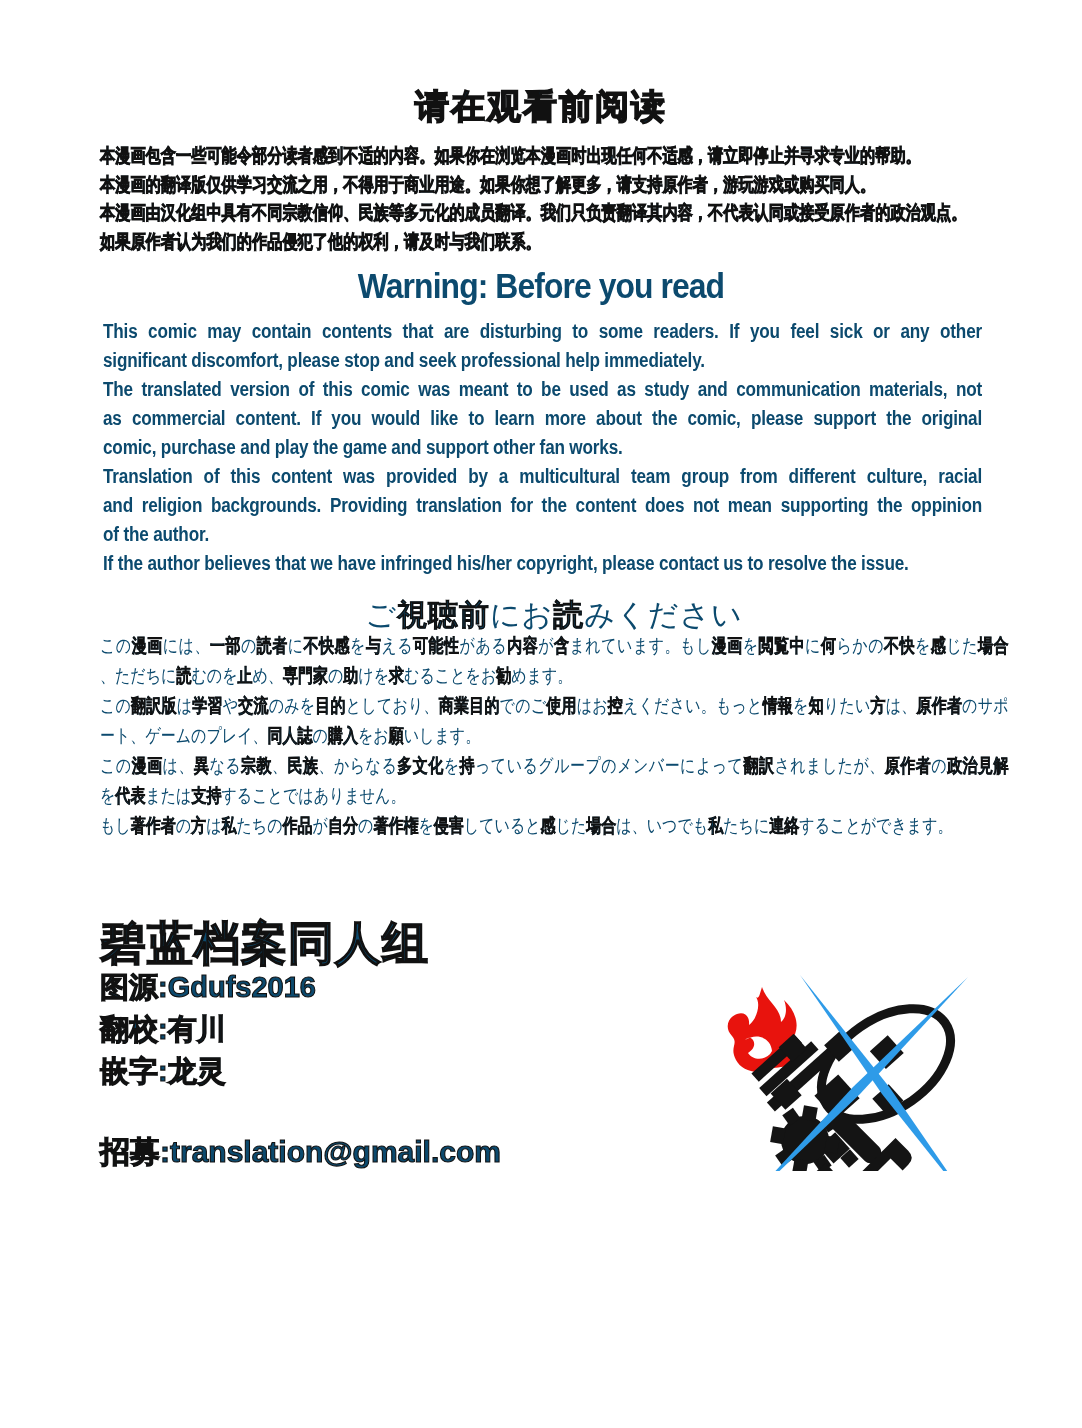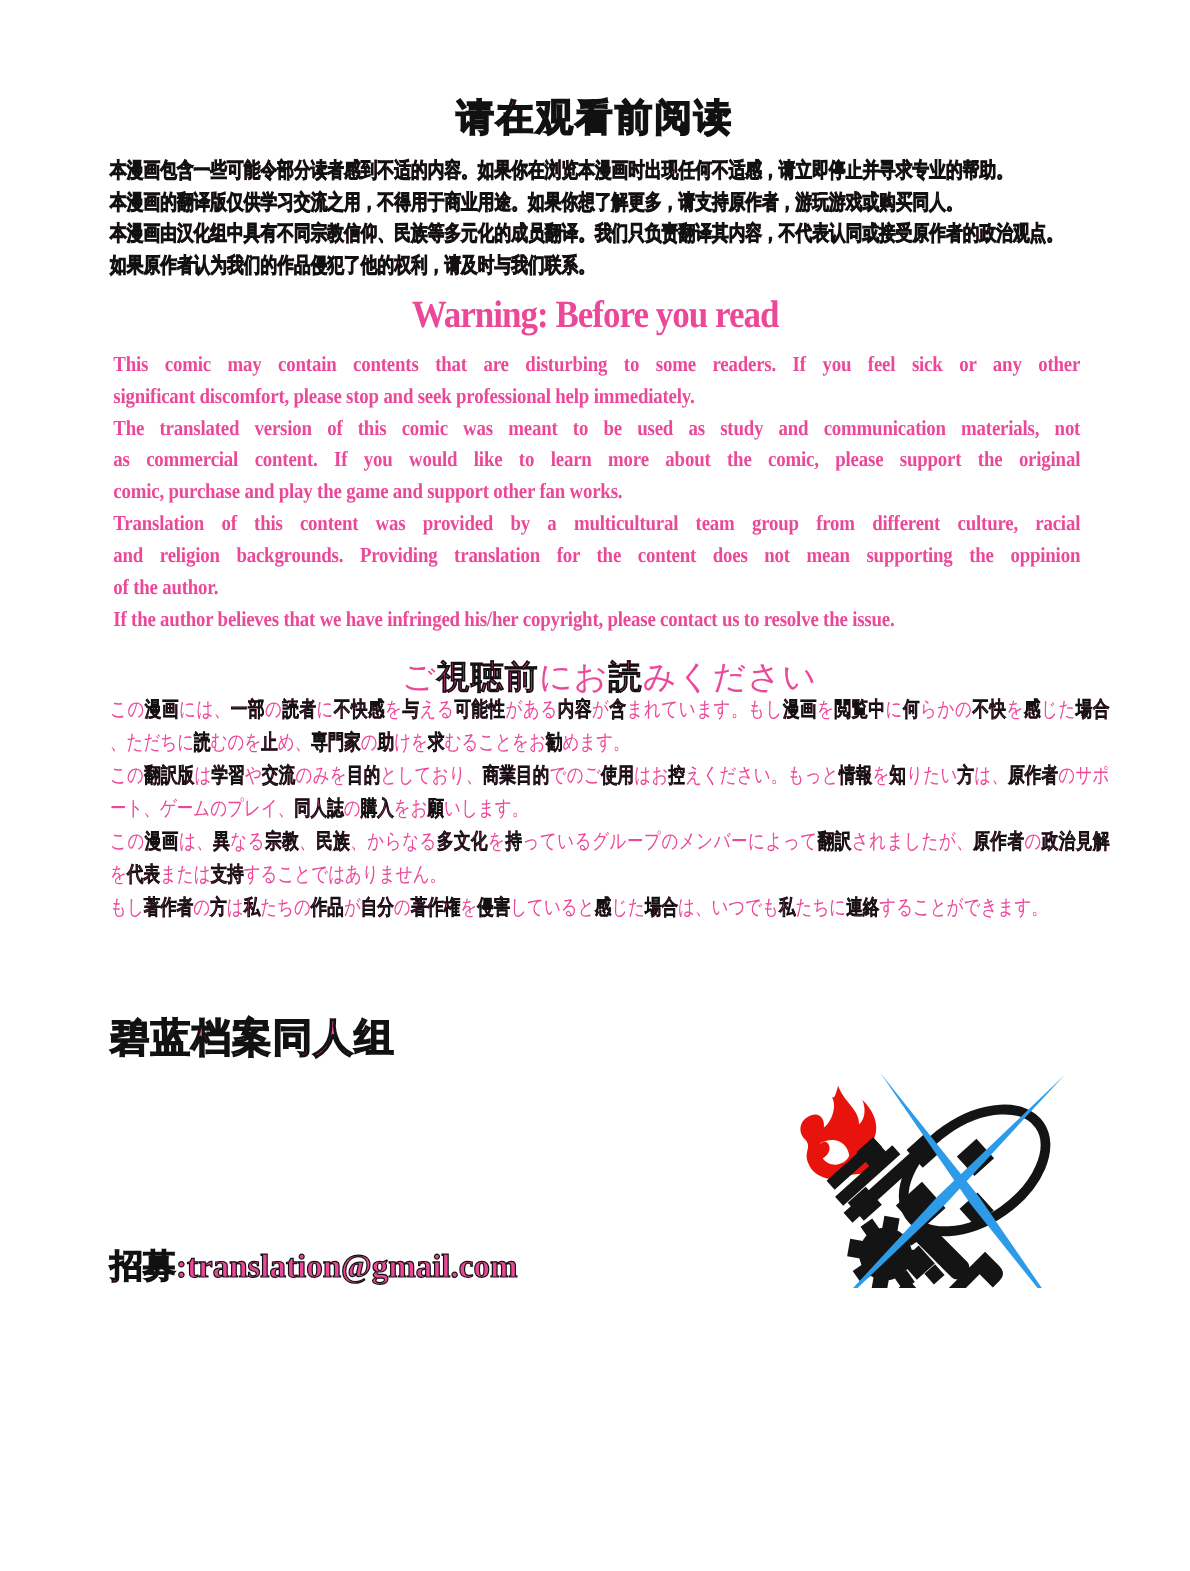--- a/index.html
+++ b/index.html
@@ -2,22 +2,22 @@
 <html><head>
 <meta charset="utf-8">
 <style>
   html, body { margin: 0; padding: 0; background: #ffffff; }
   .page {
     position: relative;
     width: 1082px;
     height: 1171px;
     background: #ffffff;
     overflow: hidden;
-    font-family: Liberation Serif, serif;
-    color: #ec4899;
+    font-family: Liberation Sans, sans-serif;
+    color: #0c4a6e;
   }
   
   .zh-title {
     position: absolute; top: 84px; left: 0; width: 100%;
     margin: 0; text-align: center;
     font-size: 34px; font-weight: bold; letter-spacing: 2px;
     -webkit-text-stroke: 1.5px #111111;
   }
   .zh-body {
     position: absolute; top: 142px; left: 100px; width: 1250px;
@@ -54,21 +54,21 @@
   }
   .ja-line { line-height: 30px; white-space: nowrap; }
   .ja-line.fill { text-align: justify; text-align-last: justify; white-space: normal; }
   .han-bold b { font-weight: bold; -webkit-text-stroke: 0.5px #111111; }
   
   .credits {
     position: absolute; top: 920px; left: 100px;
     font-weight: bold;
   }
   .credits-group {
-    margin: 0; font-size: 36px; line-height: 46px;
+    margin: 0; font-size: 46px; line-height: 46px;
     -webkit-text-stroke: 1.4px #111111; letter-spacing: 1px;
   }
   .credits-role {
     margin: 0; font-size: 29px; line-height: 42px;
     -webkit-text-stroke: 1.1px #111111;
   }
   .credits-bottom {
     position: absolute; top: 1130px; left: 100px;
     font-weight: bold;
   }
@@ -127,20 +127,25 @@
         <div class="ja-line han-bold fill">この<b>漫画</b>は、<b>異</b>なる<b>宗教</b>、<b>民族</b>、からなる<b>多文化</b>を<b>持</b>っているグループのメンバーによって<b>翻訳</b>されましたが、<b>原作者</b>の<b>政治見解</b></div>
         <div class="ja-line han-bold">を<b>代表</b>または<b>支持</b>することではありません。</div>
       </div>
       <div class="para">
         <div class="ja-line han-bold">もし<b>著作者</b>の<b>方</b>は<b>私</b>たちの<b>作品</b>が<b>自分</b>の<b>著作権</b>を<b>侵害</b>していると<b>感</b>じた<b>場合</b>は、いつでも<b>私</b>たちに<b>連絡</b>することができます。</div>
       </div>
     </div>
 
   <div class="credits">
     <p class="credits-group">碧蓝档案同人组</p>
+    <div>
+        <p class="credits-role">图源:Gdufs2016</p>
+        <p class="credits-role">翻校:有川</p>
+        <p class="credits-role">嵌字:龙灵</p>
+      </div>
   </div>
 
   <div class="credits-bottom">
     <p class="credits-role">招募:translation@gmail.com</p>
   </div>
 
   <svg class="logo" viewBox="0 0 300 300" xmlns="http://www.w3.org/2000/svg">
 
     <ellipse cx="171" cy="102" rx="72" ry="45" transform="rotate(-35 171 102)" fill="none" stroke="#141414" stroke-width="9"></ellipse>
 

